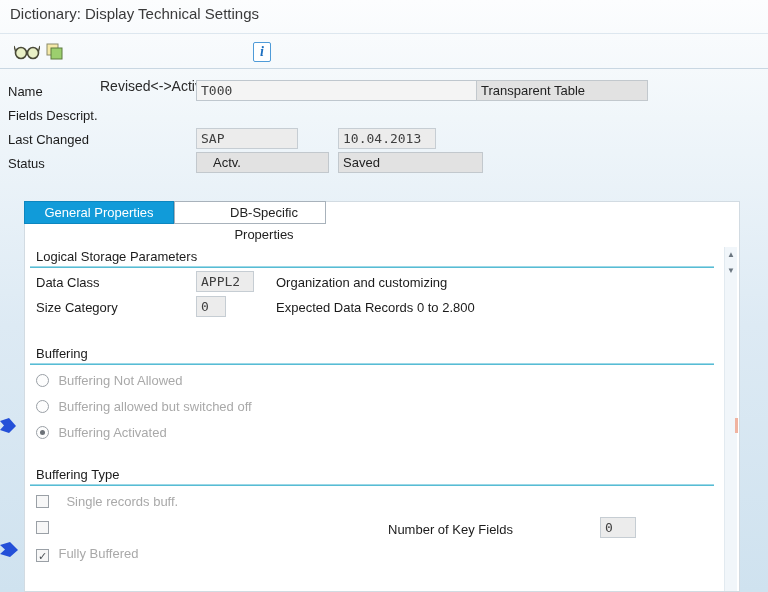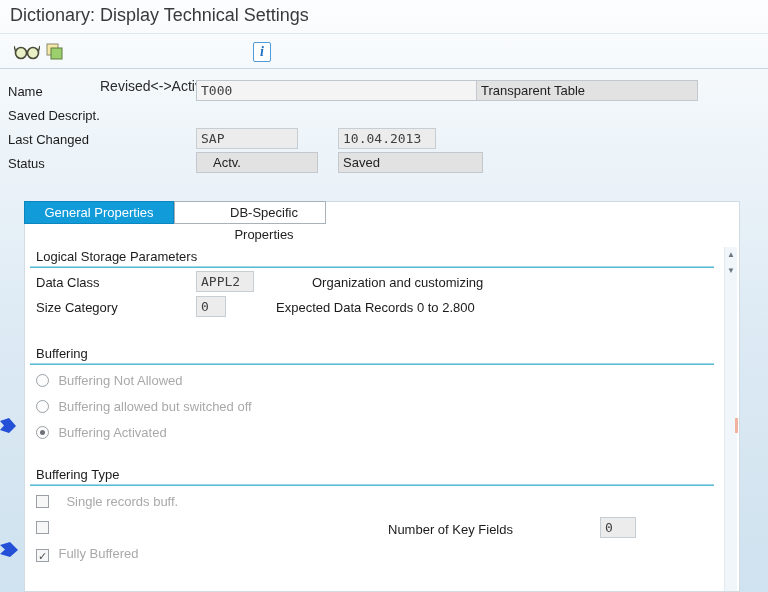--- a/index.html
+++ b/index.html
@@ -2,21 +2,21 @@
 <html><head>
 <meta charset="utf-8">
 <style>
   * { margin:0; padding:0; box-sizing:border-box; }
   body { font-family:"Liberation Sans", sans-serif; }
   .screen {
     position:relative; width:768px; height:592px; overflow:hidden;
     background:linear-gradient(180deg,#fcfdfe 0%,#f0f6fa 20%,#ddeaf4 55%,#cfe2ef 100%);
   }
   .abs { position:absolute; }
-  .title { left:10px; top:5px; font-size:18px; color:#3a3a3a; }
+  .title { left:10px; top:5px; font-size:15px; color:#3a3a3a; }
   .hsep { left:0; width:768px; height:1px; background:#c9d7e2; }
 
   
   .tb-text { font-size:14px; color:#2a2a2a; }
   .info-btn {
     width:18px; height:20px; background:#ffffff; border:1px solid #4f9bd8;
     color:#1c6fc0; font-family:"Liberation Serif",serif; font-style:italic; font-weight:bold;
     font-size:14px; text-align:center; line-height:18px; border-radius:2px; cursor:pointer;
   }
 
@@ -85,43 +85,43 @@
       <rect x="5" y="5" width="11" height="11" fill="#9ccf6e" stroke="#5d7a3e" stroke-width="1"></rect>
     </svg>
   </div>
   <div class="abs tb-text" style="left:100px; top:46px;margin-top:32px;">Revised&lt;-&gt;Active</div>
   <div class="abs info-btn" style="left:253px; top:42px;">i</div>
 
   <div class="abs hsep" style="top:68px;"></div>
 
   <div class="abs label" style="left:8px; top:84px;">Name</div>
   <div class="abs field" style="left:196px; top:80px; width:320px;">T000</div>
-  <div class="abs field gray" style="left:476px; top:80px; width:222px;">Transparent Table</div>
+  <div class="abs field gray" style="left:476px; top:80px; width:172px;">Transparent Table</div>
 
-  <div class="abs label" style="left:8px; top:108px;">Saved Descript.</div>
+  <div class="abs label" style="left:8px; top:108px;">Fields Descript.</div>
 
   <div class="abs label" style="left:8px; top:132px;">Last Changed</div>
   <div class="abs field dim" style="left:196px; top:128px; width:102px;">SAP</div>
   <div class="abs field dim" style="left:338px; top:128px; width:98px;">10.04.2013</div>
 
   <div class="abs label" style="left:8px; top:156px;">Status</div>
-  <div class="abs field gray" style="left:196px; top:152px; width:122px;padding-left:16px;">Actv.</div>
+  <div class="abs field gray" style="left:196px; top:152px; width:133px;padding-left:16px;">Actv.</div>
   <div class="abs field gray" style="left:338px; top:152px; width:145px;">Saved</div>
 
   <div class="abs panel"></div>
 
   <div class="abs tab active" style="left:24px; top:201px; width:150px;">General Properties</div>
   <div class="abs tab inactive" style="left:174px; top:201px; width:152px;">DB-Specific Properties</div>
 
   <div class="abs group-title" style="left:36px; top:249px;">Logical Storage Parameters</div>
   <div class="abs group-line" style="left:30px; top:266px; width:684px;"></div>
 
   <div class="abs label" style="left:36px; top:275px;">Data Class</div>
   <div class="abs field dim" style="left:196px; top:271px; width:58px;">APPL2</div>
-  <div class="abs desc" style="left:276px; top:275px;margin-left:36px;">Organization and customizing</div>
+  <div class="abs desc" style="left:276px; top:275px;">Organization and customizing</div>
 
   <div class="abs label" style="left:36px; top:300px;">Size Category</div>
   <div class="abs field dim" style="left:196px; top:296px; width:30px;">0</div>
   <div class="abs desc" style="left:276px; top:300px;">Expected Data Records 0 to 2.800</div>
 
   <div class="abs group-title" style="left:36px; top:346px;">Buffering</div>
   <div class="abs group-line" style="left:30px; top:363px; width:684px;"></div>
 
   <div class="abs" style="left:36px; top:373px;">
     <span class="radio"></span>

